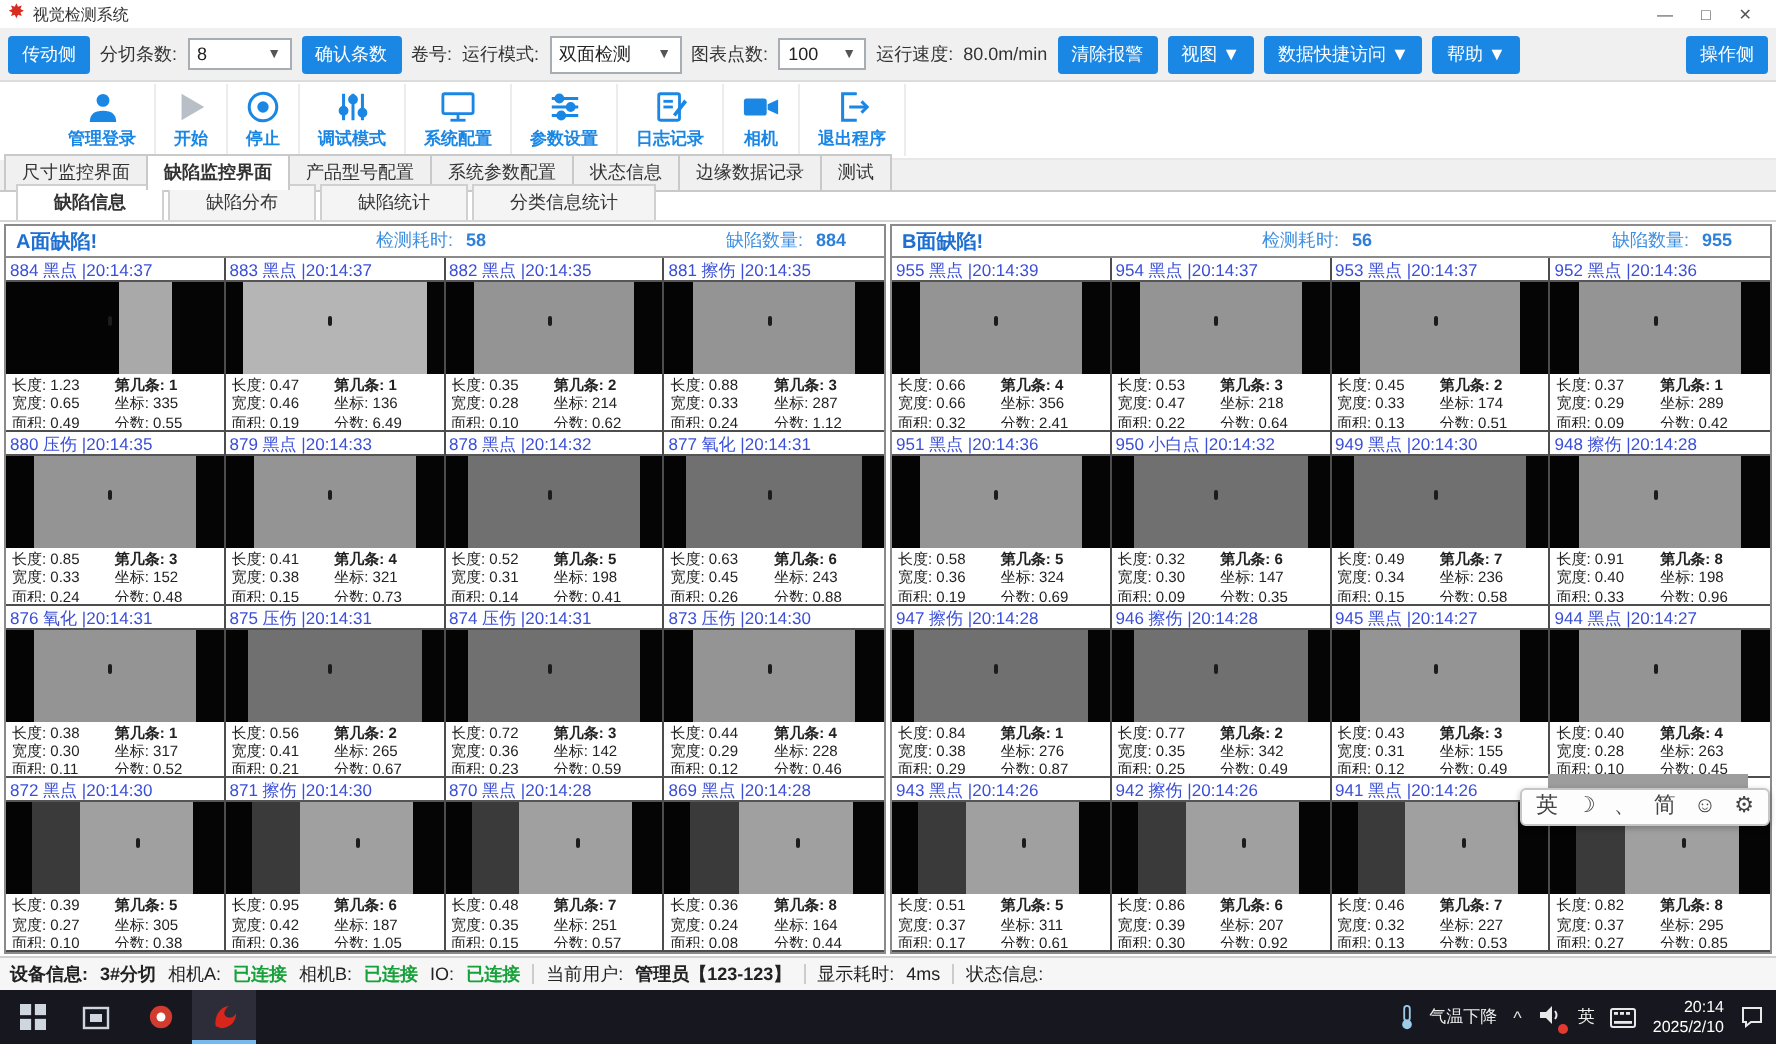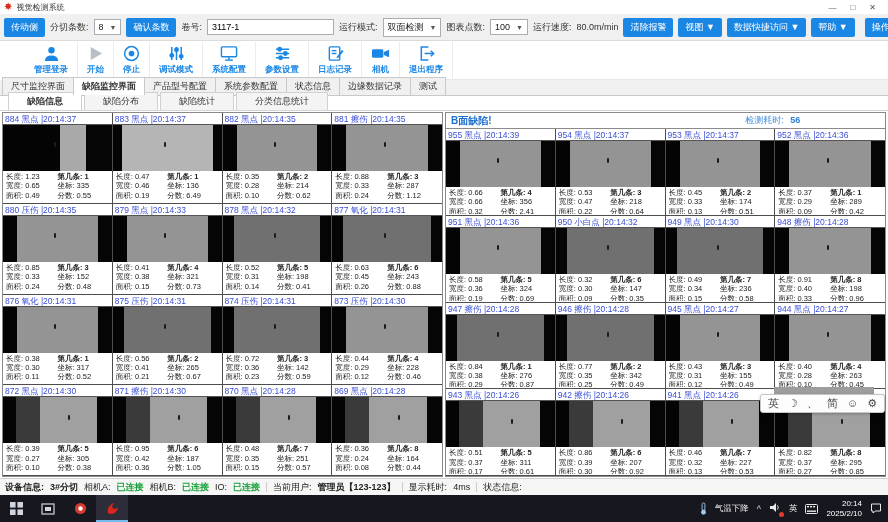--- a/index.html
+++ b/index.html
@@ -102,21 +102,20 @@
 
   <div class="tb1">
     <button class="btn">传动侧</button>
     <span class="lbl">分切条数:</span>
     <div class="dd" style="width:52px">
         <span>8</span>
         <span class="car">▼</span>
       </div>
     <button class="btn">确认条数</button>
     <span class="lbl">卷号:</span>
-    <input class="inp" value="3117-1" style="">
     <span class="lbl">运行模式:</span>
     <div class="dd" style="width:66px">
         <span>双面检测</span>
         <span class="car">▼</span>
       </div>
     <span class="lbl">图表点数:</span>
     <div class="dd" style="width:44px">
         <span>100</span>
         <span class="car">▼</span>
       </div>
@@ -237,20 +236,25 @@
 
   <div class="subtabs">
       <span class="stab on">缺陷信息</span>
       <span class="stab">缺陷分布</span>
       <span class="stab">缺陷统计</span>
       <span class="stab">分类信息统计</span>
     </div>
 
   <div class="content">
     <div class="panel">
+        <div class="p-h">
+          <span class="p-title">A面缺陷!</span>
+          <span class="p-mid"><span>检测耗时: </span><b>58</b></span>
+          <span class="p-right"><span>缺陷数量: </span><b>884</b></span>
+        </div>
         <div class="grid">
           <div class="cell">
             <div class="cell-h">884 黑点 |20:14:37</div>
             <div class="shot v1"></div>
             <div class="meta">
               <div class="mcol">
                 <div>长度: 1.23</div>
                 <div>宽度: 0.65</div>
                 <div>面积: 0.49</div>
               </div>
@@ -500,20 +504,21 @@
                 <div>分数: 0.44</div>
               </div>
             </div>
           </div>
         </div>
       </div>
       <div class="panel">
         <div class="p-h">
           <span class="p-title">B面缺陷!</span>
           <span class="p-mid"><span>检测耗时: </span><b>56</b></span>
+          <span class="p-right"><span>缺陷数量: </span><b>955</b></span>
         </div>
         <div class="grid">
           <div class="cell">
             <div class="cell-h">955 黑点 |20:14:39</div>
             <div class="shot v2"></div>
             <div class="meta">
               <div class="mcol">
                 <div>长度: 0.66</div>
                 <div>宽度: 0.66</div>
                 <div>面积: 0.32</div>

